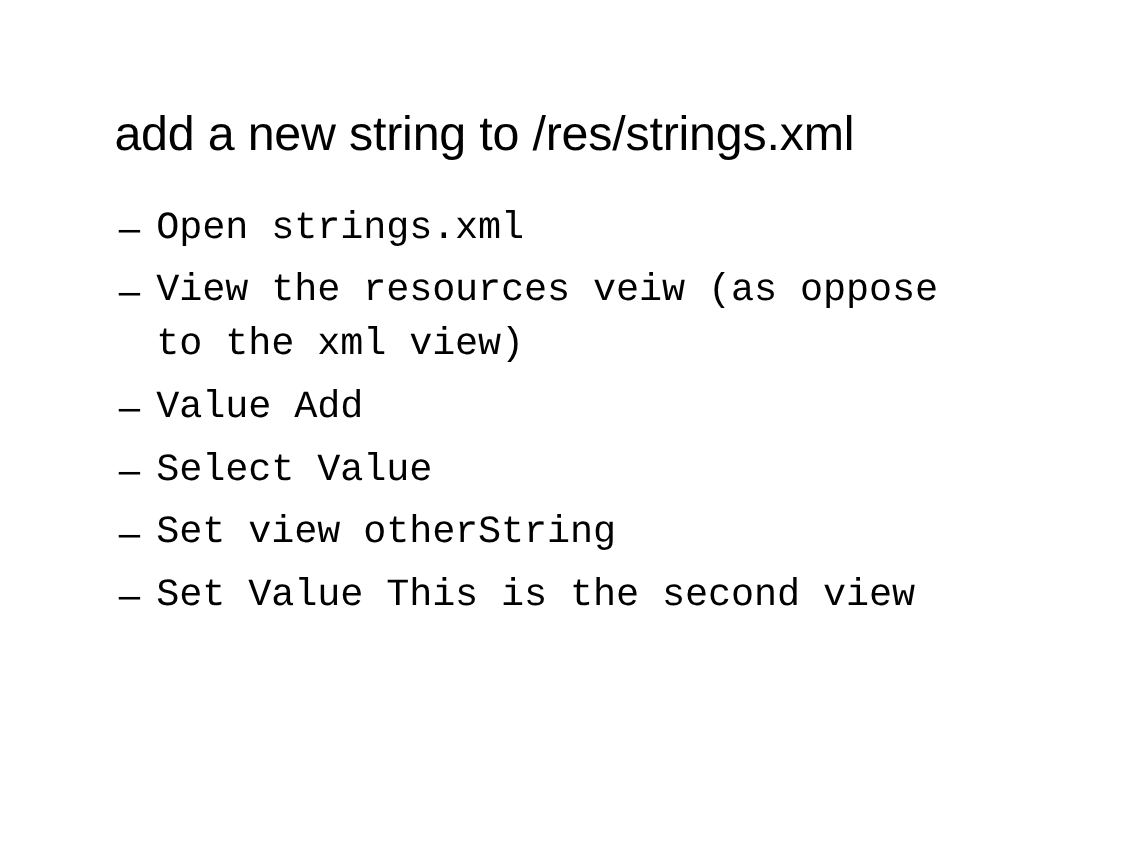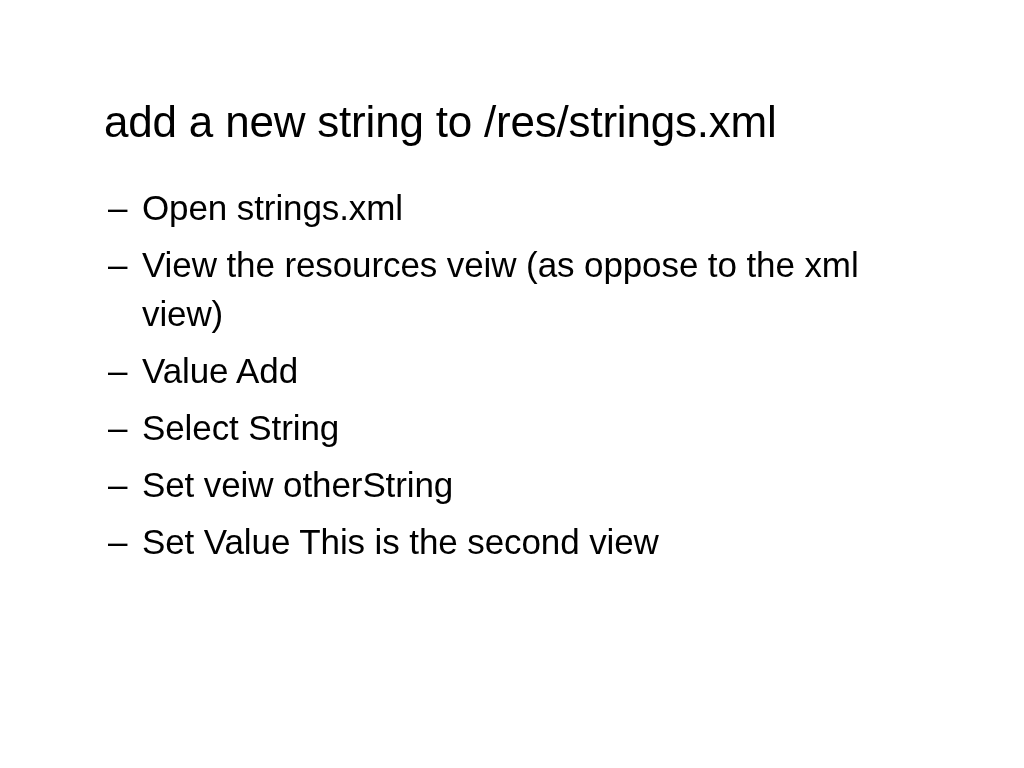--- a/index.html
+++ b/index.html
@@ -61,20 +61,21 @@
   .bullet-marker {
     position: absolute;
     left: 4px;
     top: 0;
     font-size: 35px;
     line-height: 49px;
     color: #000000;
   }
   .bullet-text {
     display: block;
+    font-family: Liberation Mono, monospace;
   }
 </style>
 </head>
 <body>
 
 <div class="slide">
 
   <h1 class="slide-title">add a new string to /res/strings.xml</h1>
 
   <ul class="body-list">
@@ -89,26 +90,26 @@
       <span class="bullet-text">View the resources veiw (as oppose to the xml view)</span>
     </li>
 
     <li class="bullet-item">
       <span class="bullet-marker">–</span>
       <span class="bullet-text">Value Add</span>
     </li>
 
     <li class="bullet-item">
       <span class="bullet-marker">–</span>
-      <span class="bullet-text">Select String</span>
+      <span class="bullet-text">Select Value</span>
     </li>
 
     <li class="bullet-item">
       <span class="bullet-marker">–</span>
-      <span class="bullet-text">Set veiw otherString</span>
+      <span class="bullet-text">Set view otherString</span>
     </li>
 
     <li class="bullet-item">
       <span class="bullet-marker">–</span>
       <span class="bullet-text">Set Value This is the second view</span>
     </li>
 
   </ul>
 
 </div>

